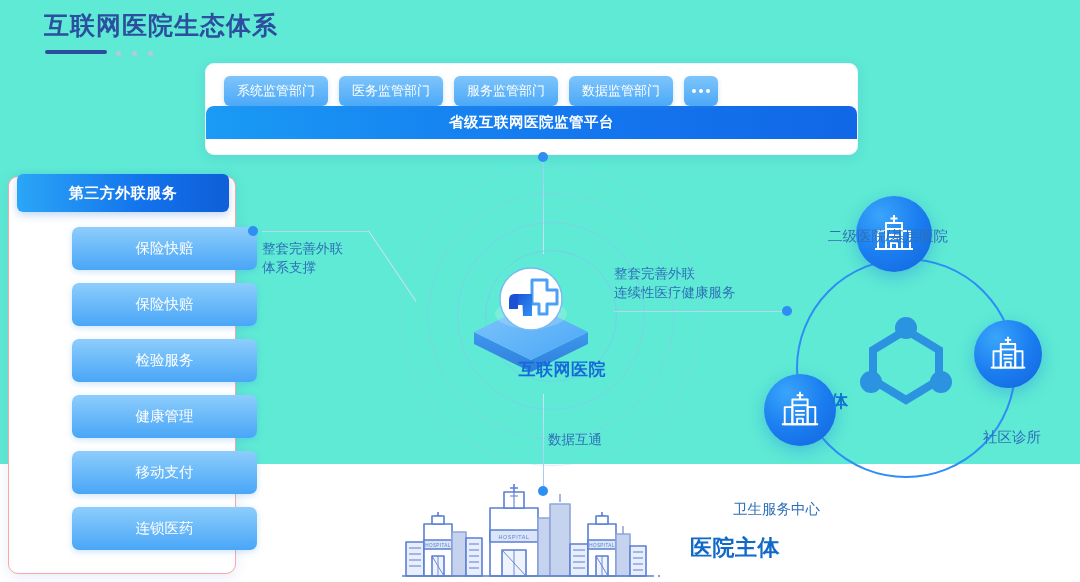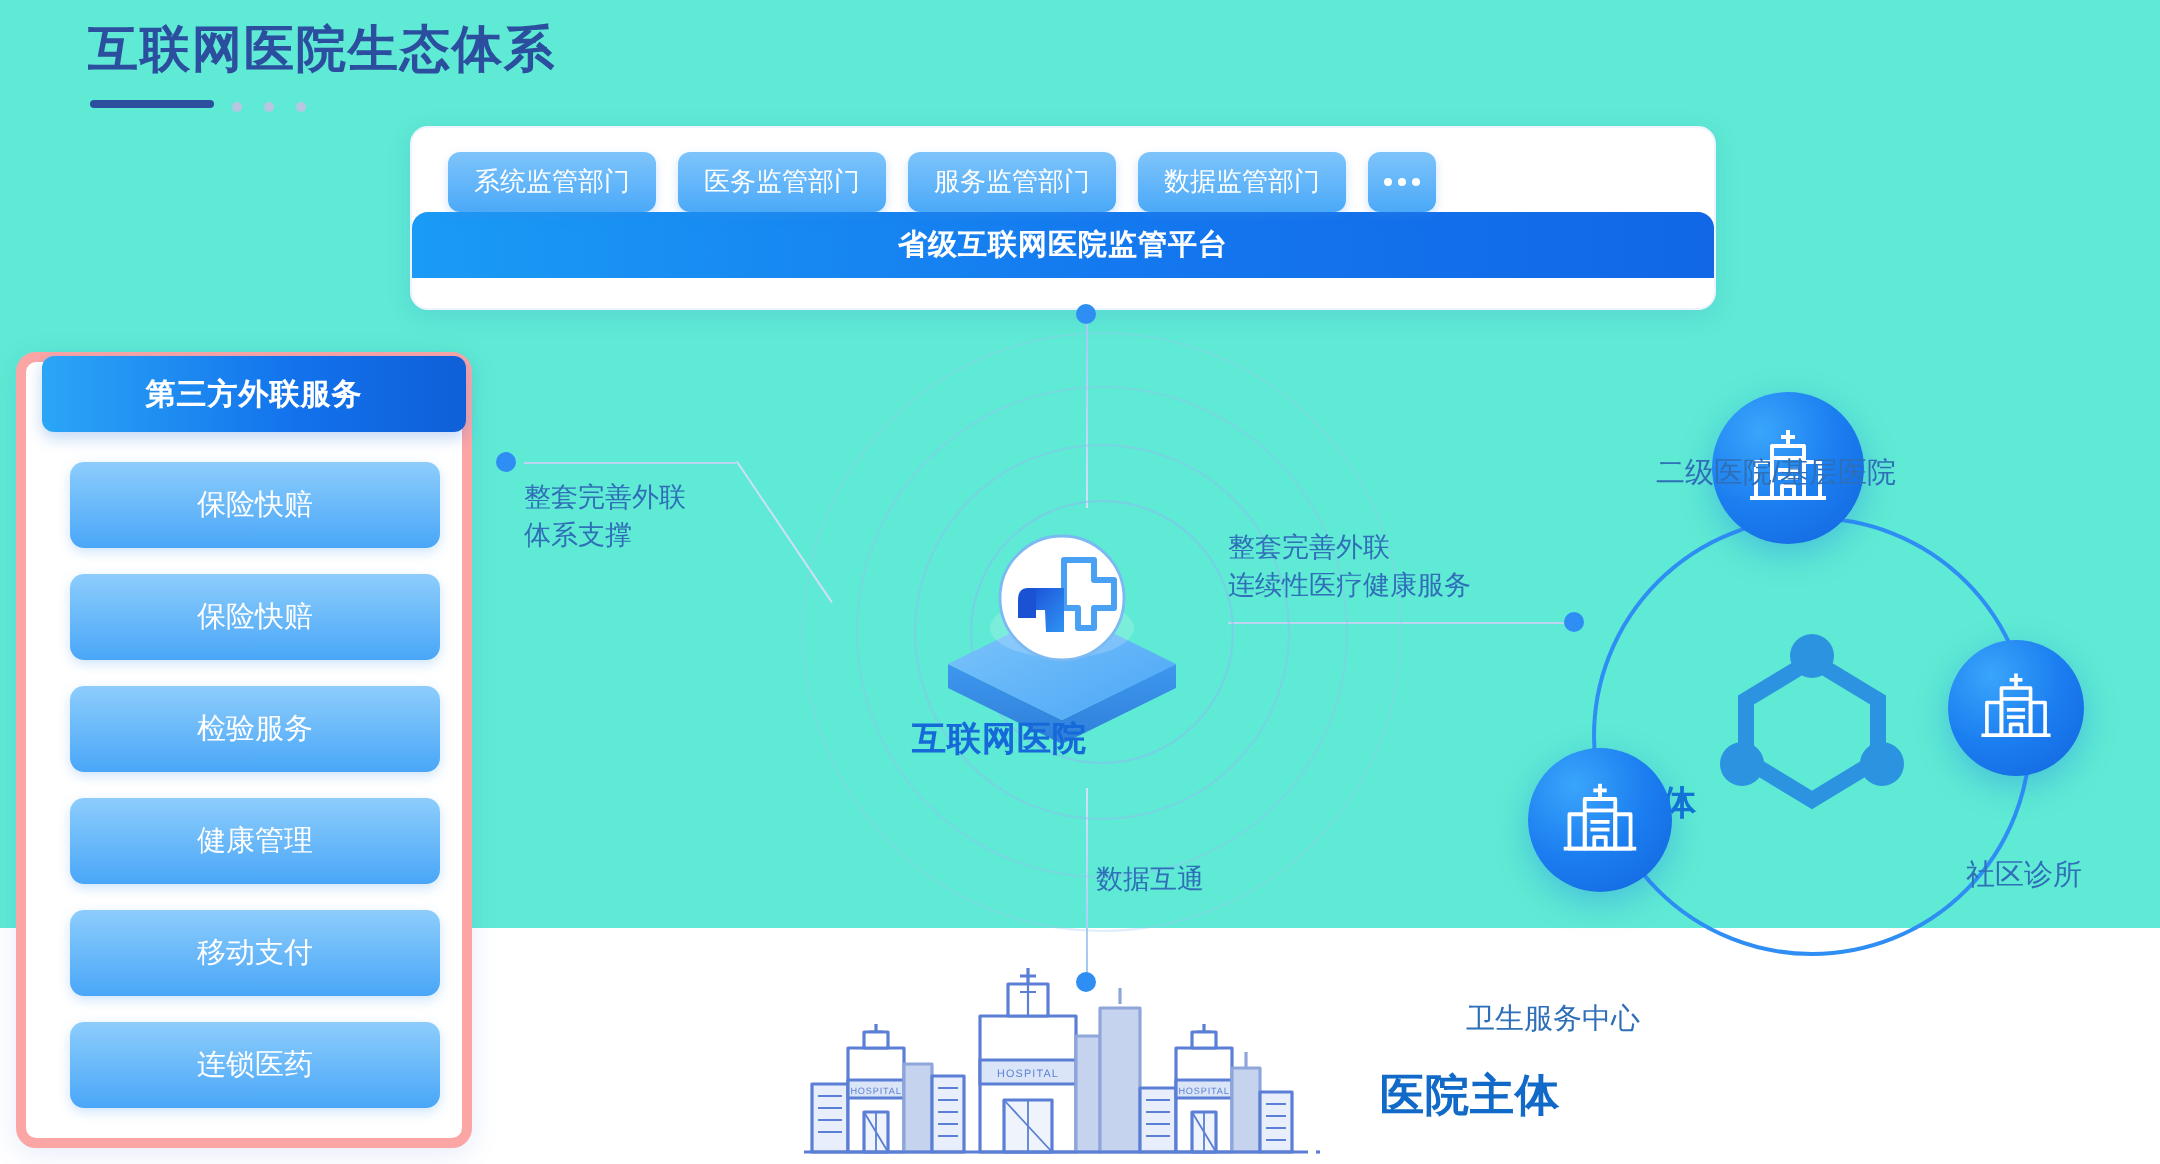--- a/index.html
+++ b/index.html
@@ -43,51 +43,52 @@
     box-shadow:0 2px 5px rgba(60,140,230,0.25); white-space:nowrap;
   }
   .reg-chip.more { width:34px; padding:0; }
   .more-dots { display:flex; gap:3px; }
   .more-dots i { width:4px; height:4px; border-radius:50%; background:#fff; display:block; }
 
   
   #tp-panel {
     position:absolute; left:8px; top:176px; width:228px; height:398px;
     background:#fff; border-radius:10px;
-    border:5px solid #fca5a5;
+    border:1px solid #fca5a5;
     box-shadow:0 3px 14px rgba(60,110,200,0.13);
   }
   #tp-header {
     position:absolute; left:8px; top:-3px; width:212px; height:38px;
     border-radius:6px;
     background: linear-gradient(90deg,#2ba6f7 0%, #1272ec 60%, #0f5fd8 100%);
     display:flex; align-items:center; justify-content:center;
     box-shadow:0 3px 8px rgba(30,110,220,0.28);
   }
   #tp-header-label { color:#fff; font-size:15px; font-weight:700; letter-spacing:.5px; }
   #tp-list { position:absolute; left:22px; top:50px; display:flex; flex-direction:column; gap:13px; }
   .tp-item {
     width:185px; height:43px; border-radius:7px;
     background: linear-gradient(180deg,#8dcdfc 0%, #49a6f7 100%);
     color:#fff; font-size:14.5px;
     display:flex; align-items:center; justify-content:center;
     box-shadow:0 2px 6px rgba(70,150,235,0.26);
+    margin-left:41px;
   }
 
   
   #ripples { position:absolute; left:401px; top:166px; width:300px; height:300px; }
   .ripple { position:absolute; border-radius:50%; border:1px solid rgba(150,190,240,0.42); }
   .r1 { left:0; top:0; width:300px; height:300px; border-color:rgba(158,196,242,0.33); }
   .r2 { left:27px; top:27px; width:246px; height:246px; border-color:rgba(150,192,242,0.42);}
   .r3 { left:56px; top:56px; width:188px; height:188px; border-color:rgba(145,189,242,0.5);}
   .r4 { left:84px; top:84px; width:132px; height:132px; border-color:rgba(140,186,242,0.55);}
 
   #hub { position:absolute; left:466px; top:254px; width:130px; height:130px; }
   #hub-label {
-    position:absolute; left:-10px; top:104px; width:150px; text-align:left;
+    position:absolute; left:-10px; top:104px; width:150px; text-align:right;
     font-size:17px; font-weight:700; color:#1669d8; letter-spacing:.5px;
   }
 
   
   #conn-top { position:absolute; left:543px; top:156px; width:1px; height:98px;
     background:linear-gradient(180deg,#9fc8f2,#cfe3f8); }
   #conn-top-dot { position:absolute; left:538px; top:152px; width:10px; height:10px;
     border-radius:50%; background:#2f8ef4; }
   
   #conn-bot { position:absolute; left:543px; top:394px; width:1px; height:96px;

